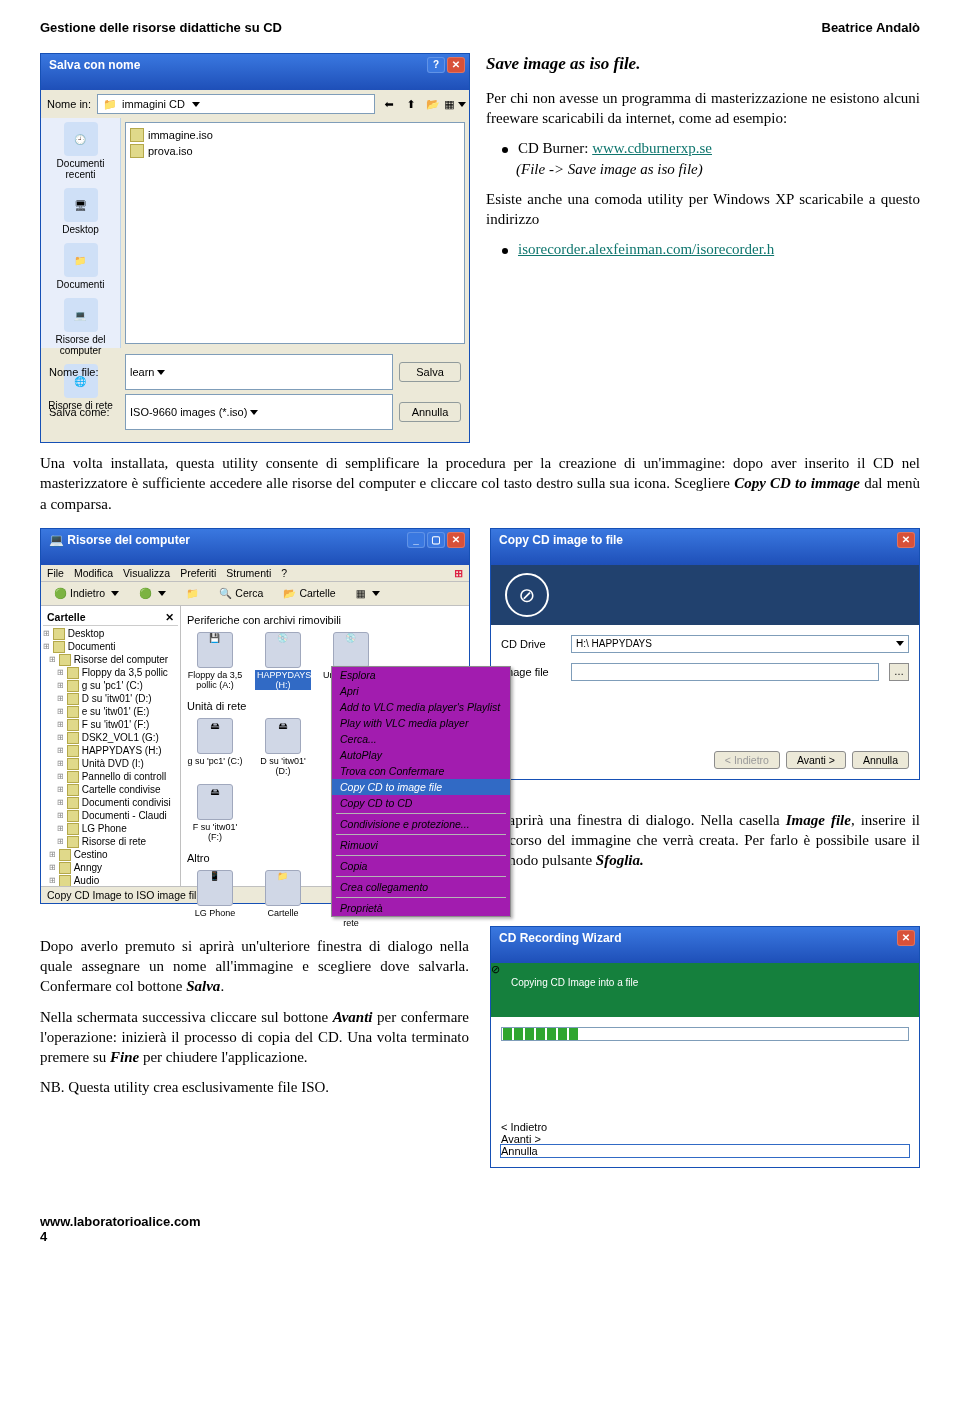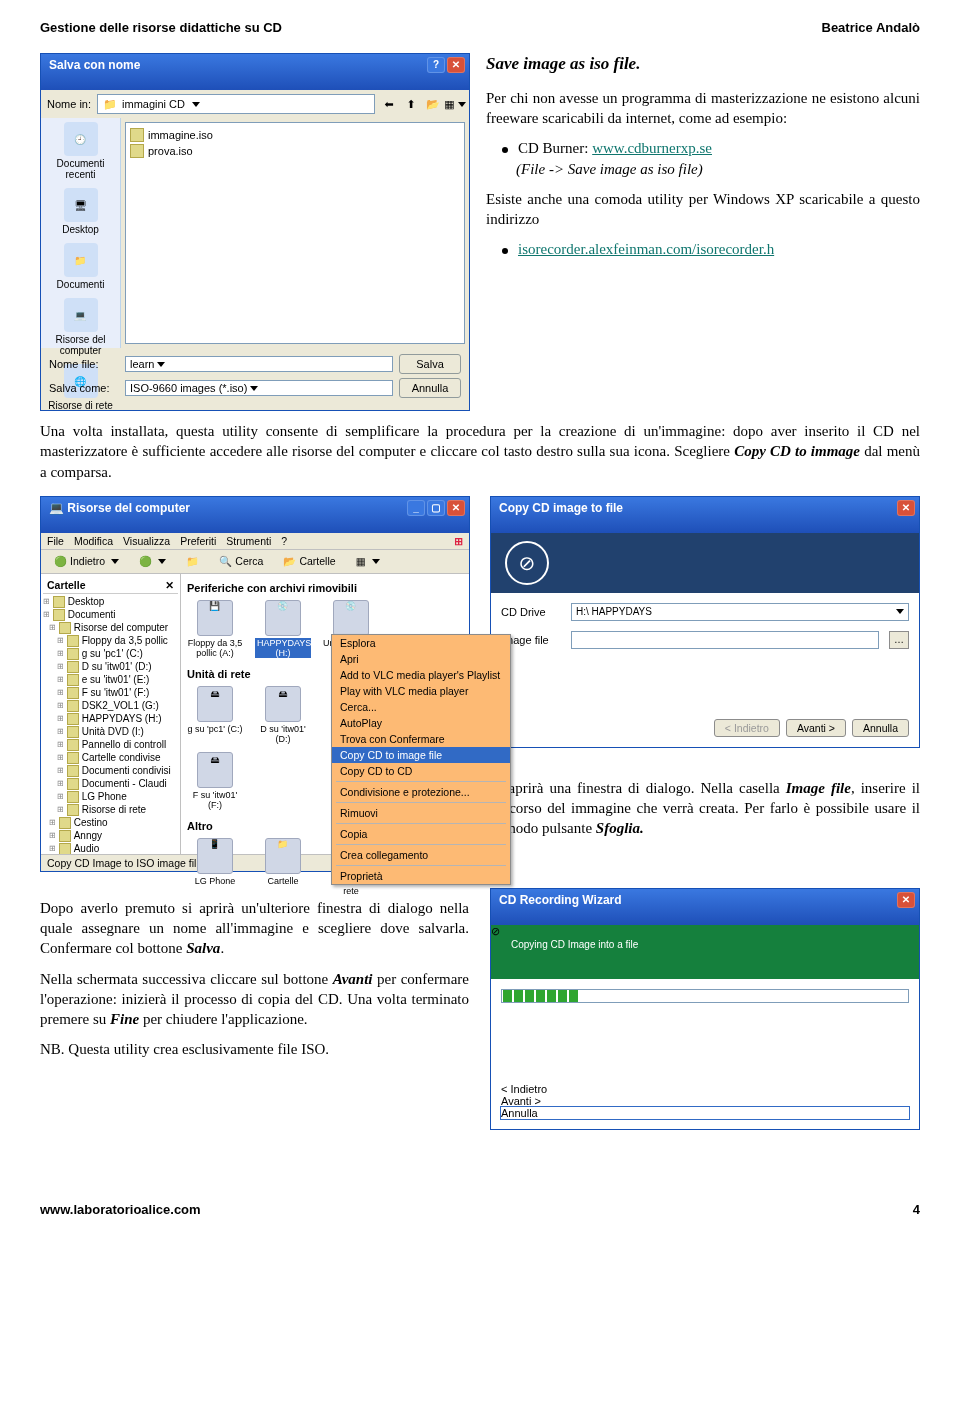--- a/index.html
+++ b/index.html
@@ -37,68 +37,68 @@
   .saveDialog .places { width:80px; background:#e8eefa; border-right:1px solid #bcd4eb; padding:4px 4px; text-align:center; font-size:10px; }
   .saveDialog .places .pl { margin-bottom:8px; }
   .saveDialog .places .pli { width:34px; height:34px; margin:0 auto 2px; background:#cfe0f7; border-radius:4px; display:flex; align-items:center; justify-content:center; }
   .saveDialog .fileArea { flex:1; background:#fff; border:1px solid #7f9db9; margin:4px; padding:4px; }
   .saveDialog .fileArea .fi { display:flex; align-items:center; gap:4px; padding:1px 0; }
   .saveDialog .fi .ficn { width:14px; height:14px; background:#e0d98a; border:1px solid #b4a84a; }
 
   .saveDialog .bottom { padding:6px 8px 8px; }
   .formrow { display:flex; align-items:center; gap:6px; margin-bottom:4px; }
   .formrow .lab { width:70px; }
-  .formrow .txtin { flex:1; border:1px solid #7f9db9; background:#fff; height:16px; display:flex; align-items:center; padding:0 4px; }
+  .formrow .txtin { flex:1; border:1px solid #7f9db9; background:#fff; height:36px; display:flex; align-items:center; padding:0 4px; }
   .xpbtn { width:62px; height:20px; background:#ece9d8; border:1px solid #919b9c; border-radius:3px; font-size:11px; display:flex; align-items:center; justify-content:center; }
 
   .para { text-align: justify; line-height: 1.35; margin: 10px 0; }
 
   
   .midrow { display:flex; gap:20px; margin-top:14px; }
   .midrow > div { flex:1; }
 
   .explorer { font-family: Tahoma,sans-serif; font-size:10.5px; }
   .explorer .menubar { display:flex; gap:10px; padding:2px 6px; background:#ece9d8; border-bottom:1px solid #c0c0c0; }
   .explorer .toolbar { display:flex; gap:6px; padding:2px 6px; background:#ece9d8; border-bottom:1px solid #c0c0c0; align-items:center; }
   .explorer .toolbar .tbtn2 { padding:2px 6px; border:1px solid transparent; display:flex; align-items:center; gap:3px; }
   .explorer .main { display:flex; height:280px; }
   .explorer .tree { width:140px; background:#fff; border-right:1px solid #c0c0c0; overflow:auto; padding:3px 2px; }
   .explorer .tree .tn { display:flex; align-items:center; gap:3px; padding:0 0 1px; white-space:nowrap; font-size:10px; }
   .explorer .tree .tni { width:12px; height:12px; background:#e0d98a; border:1px solid #b4a84a; flex:0 0 12px; }
   .explorer .content { flex:1; background:#fff; padding:6px; position:relative; }
-  .explorer .grpTtl { font-weight:bold; font-size:11px; padding:2px 0 6px; }
+  .explorer .grpTtl { font-weight:normal; font-size:11px; padding:2px 0 6px; }
   .explorer .iconrow { display:flex; gap:12px; margin-bottom:8px; }
   .explorer .ficon { width:56px; text-align:center; font-size:9px; }
   .explorer .ficon .big { width:36px; height:36px; margin:0 auto 2px; background:#d0d7e6; border:1px solid #a0a8bd; border-radius:3px; }
   .explorer .ficon.sel .lbl { background:#316ac5; color:#fff; padding:0 2px; }
-  .explorer .ctxmenu { position:absolute; left:150px; top:60px; background:#fdba74; border:1px solid #8c8c8c; width:180px; font-size:10.5px; box-shadow:2px 2px 3px rgba(0,0,0,.3); }
+  .explorer .ctxmenu { position:absolute; left:150px; top:60px; background:#a21caf; border:1px solid #8c8c8c; width:180px; font-size:10.5px; box-shadow:2px 2px 3px rgba(0,0,0,.3);font-style:italic; }
   .explorer .ctxmenu .mi { padding:2px 8px; }
   .explorer .ctxmenu .mi.hl { background:#316ac5; color:#fff; }
   .explorer .ctxmenu .sep { height:1px; background:#b5b5b5; margin:2px 4px; }
   .explorer .status { border-top:1px solid #c0c0c0; padding:2px 6px; background:#ece9d8; }
 
   .wizard .inner { padding:10px; background:#fff; }
   .wizard .banner { background:#21416e; height:60px; display:flex; align-items:center; padding:0 14px; }
   .wizard .banner .logo { width:44px; height:44px; border:2px solid #fff; border-radius:50%; display:flex; align-items:center; justify-content:center; color:#fff; font-size:20px; }
   .wizard .frow { display:flex; align-items:center; gap:10px; margin-bottom:10px; }
   .wizard .wbtnrow { display:flex; gap:6px; justify-content:flex-end; margin-top:70px; }
   .wizard .wbtn { padding:2px 10px; border:1px solid #8c8c8c; background:#ece9d8; border-radius:3px; font-size:10.5px; min-width:54px; text-align:center; }
   .wizard .wbtn.dis { color:#9a9a9a; }
   .wizard .field { flex:1; border:1px solid #7f9db9; background:#fff; height:18px; display:flex; align-items:center; padding:0 4px; font-size:10px; }
   .wizard .browse { width:20px; border:1px solid #8c8c8c; background:#ece9d8; height:18px; text-align:center; font-size:10px; line-height:16px; }
 
   .wizard2 .inner { padding:10px; background:#fff; }
   .wizard2 .progress { height:14px; border:1px solid #7f9db9; background:#fff; display:flex; }
   .wizard2 .progress .chunk { width:9px; height:12px; background:#2fa52f; margin:0 1px; }
 
-  .botrow { display:flex; gap:21px; margin-top:16px; }
+  .botrow { display:flex; gap:21px; margin-top:22px; }
   .botrow .lefttxt { flex:1; text-align:justify; line-height:1.35; }
   .botrow .rightfig { flex:0 0 430px; }
 
-  .footer { display:flex; justify-content:space-between; font-family: Arial,sans-serif; font-weight:bold; font-size:13px; margin-top:72px; }
+  .footer { display:flex; justify-content:space-between; font-family: Arial,sans-serif; font-weight:bold; font-size:13px; margin-top:46px;flex-direction:column; }
 
   .chev { display:inline-block; width:0;height:0; border-left:4px solid transparent;border-right:4px solid transparent;border-top:5px solid #000; margin-left:3px; vertical-align:middle; }
 </style>
 </head>
 <body>
 
 <div class="hdr">
   <span>Gestione delle risorse didattiche su CD</span>
   <span>Beatrice Andalò</span>
 </div>

